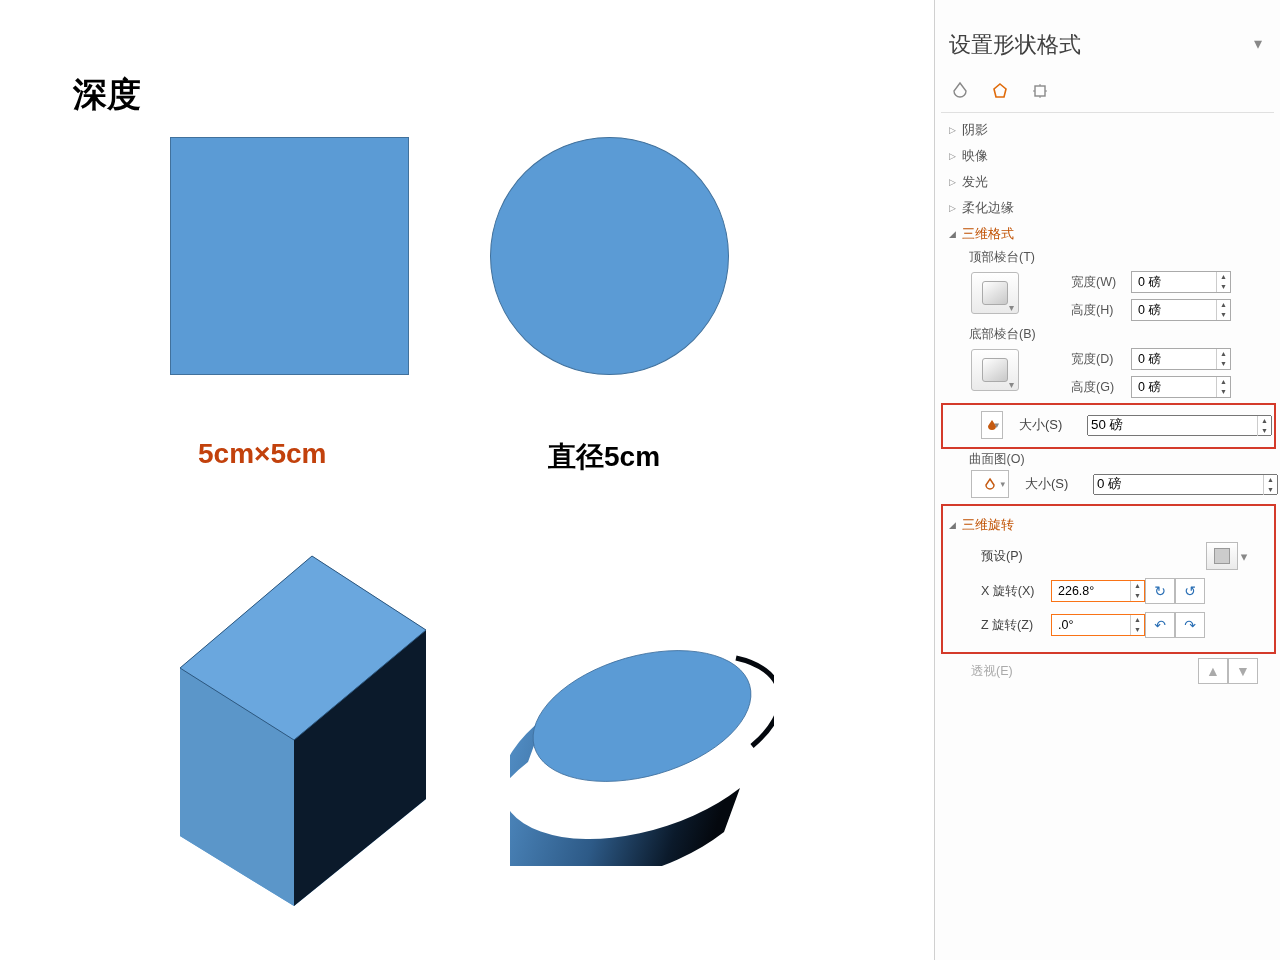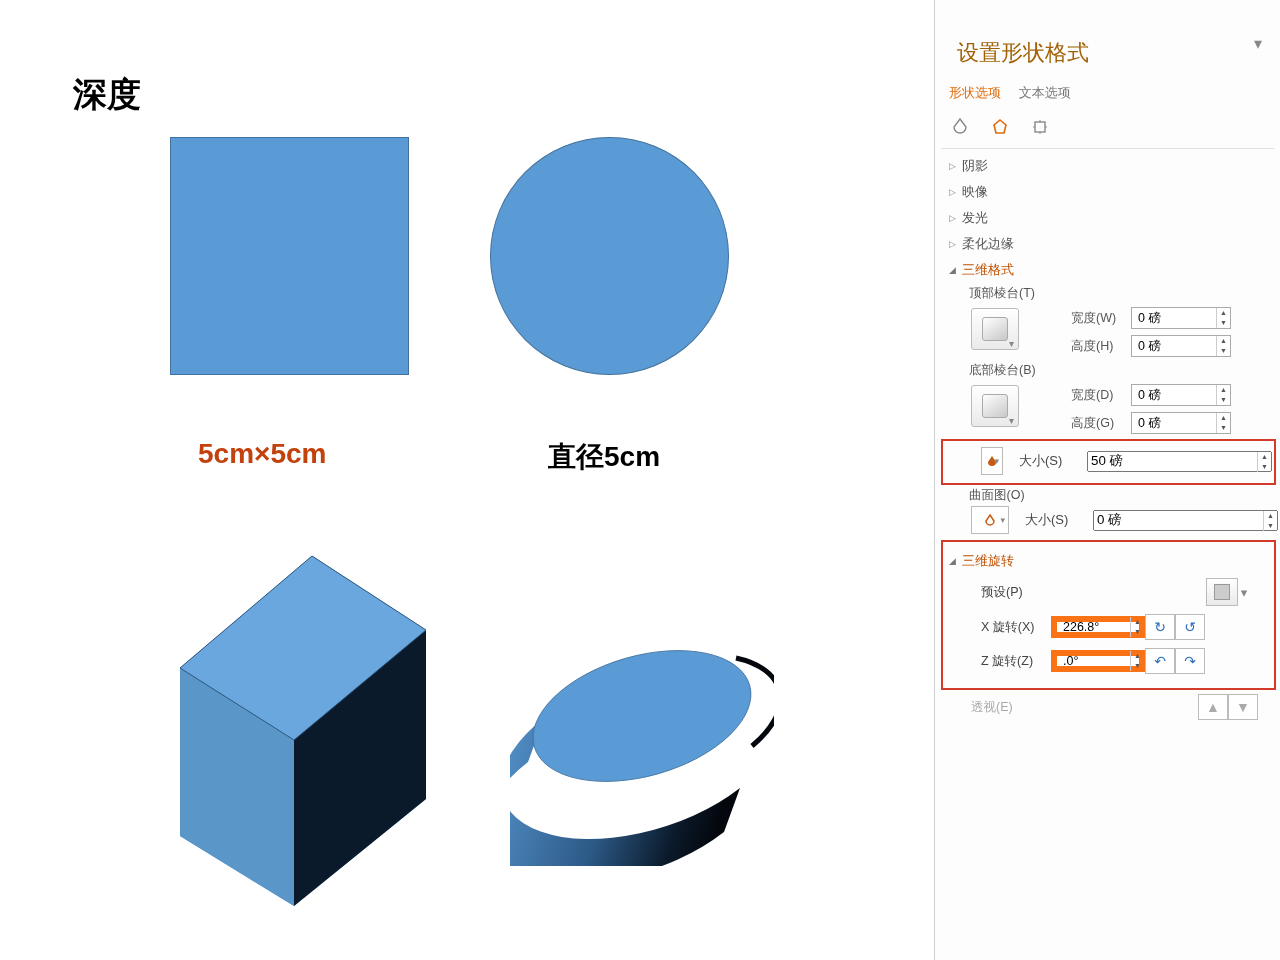--- a/index.html
+++ b/index.html
@@ -6,21 +6,21 @@
   .canvas{position:absolute;left:0;top:0;width:790px;height:960px;}
   .panel{position:absolute;right:0;top:0;width:345px;height:960px;border-left:1px solid #d0d0d0;background:#fdfdfd;font-size:13px;color:#444;}
   .shape-square{position:absolute;left:170px;top:137px;width:237px;height:236px;background:#5b9bd5;border:1.4px solid #41719c;}
   .shape-circle{position:absolute;left:490px;top:137px;width:237px;height:236px;background:#5b9bd5;border:1.4px solid #41719c;border-radius:50%;}
   .title-depth{position:absolute;left:73px;top:72px;font-size:34px;font-weight:900;color:#000;}
   .lbl-square{position:absolute;left:198px;top:438px;font-size:28px;font-weight:900;color:#c2410c;}
   .lbl-circle{position:absolute;left:548px;top:438px;font-size:28px;font-weight:900;color:#000;}
   .cube3d{position:absolute;left:170px;top:546px;width:264px;height:360px;}
   .cyl3d{position:absolute;left:510px;top:606px;width:264px;height:260px;}
   
-  .panel h1{margin:8px;padding:30px 14px 6px 14px;font-size:22px;font-weight:400;color:#a16207;}
+  .panel h1{margin:0;padding:30px 14px 6px 14px;font-size:22px;font-weight:400;color:#404040;}
   .tabs{padding:2px 14px 0 14px;font-size:13px;color:#777;}
   .tabs span{margin-right:14px;padding-bottom:4px;cursor:pointer;}
   .tabs .sel{color:#e06b0a;}
   .iconrow{display:flex;gap:18px;padding:14px 14px 10px 14px;align-items:center;}
   .ico{width:22px;height:22px;display:flex;align-items:center;justify-content:center;color:#777;}
   .ico.sel{color:#e06b0a;}
   .sec{padding:4px 14px;display:flex;align-items:center;gap:6px;color:#555;}
   .tri{font-size:9px;color:#888;}
   .sec.sel .tri{color:#777;}
   .sec.sel .t{color:#c05000;font-weight:500;}
@@ -33,21 +33,21 @@
   .row .inp{flex:0 0 100px;position:relative;}
   .row input{width:100%;height:22px;border:1px solid #aaa;padding:1px 18px 1px 6px;font-size:12.5px;box-sizing:border-box;}
   .spin{position:absolute;right:1px;top:1px;width:14px;height:20px;display:flex;flex-direction:column;}
   .spin div{flex:1;font-size:7px;line-height:9px;text-align:center;color:#555;border-left:1px solid #ccc;cursor:pointer;}
   .hl{outline:2px solid #d43a2a;outline-offset:2px;}
   .colbtn{width:36px;height:26px;border:1px solid #bbb;background:#fff;display:flex;align-items:center;justify-content:center;position:relative;font-size:14px;}
   .colbtn::after{content:"▾";position:absolute;right:3px;font-size:9px;color:#888;}
   .rotrow{display:flex;align-items:center;padding:4px 22px 4px 36px;}
   .rotrow .lab{flex:0 0 70px;font-size:12.5px;}
   .rotrow .inp{flex:0 0 94px;position:relative;}
-  .rotrow input{width:100%;height:22px;border:6px solid #f97316;padding:1px 18px 1px 6px;font-size:12.5px;box-sizing:border-box;}
+  .rotrow input{width:100%;height:22px;border:1px solid #f97316;padding:1px 18px 1px 6px;font-size:12.5px;box-sizing:border-box;}
   .btn{width:28px;height:24px;border:1px solid #bbb;background:#fff;display:flex;align-items:center;justify-content:center;color:#2a6fb5;font-size:14px;cursor:pointer;}
   .presetbtn{width:30px;height:26px;border:1px solid #bbb;background:linear-gradient(#fff,#eaeaea);display:inline-flex;align-items:center;justify-content:center;}
   .chev{position:absolute;right:18px;top:34px;font-size:16px;color:#888;cursor:pointer;}
 </style>
 </head>
 <body>
 
 <div class="canvas">
   <div class="title-depth">深度</div>
 
@@ -77,24 +77,20 @@
     <path d="M 34 112  A 110 58 -18 1 0 230 182  L 214 226  A 110 58 -18 1 1 18 156 Z" fill="url(#sideG)"></path>
     <ellipse cx="132" cy="110" rx="112" ry="60" transform="rotate(-16 132 110)" fill="#5b9bd5" stroke="#3f6f9e" stroke-width="0.8"></ellipse>
     <path d="M 226 52  A 112 60 -16 0 1 242 140" fill="none" stroke="#04080e" stroke-width="5"></path>
   </svg>
 </div>
 
 <div class="panel">
   <div class="chev">▾</div>
   <h1>设置形状格式</h1>
 
-  <div class="tabs">
-    <span class="sel">形状选项</span>
-    <span>文本选项</span>
-  </div>
 
   <div class="iconrow">
     <div class="ico">
       <svg width="20" height="20" viewBox="0 0 20 20">
           <path d="M10 2 L16 10 A6 6 0 1 1 4 10 Z" fill="none" stroke="#888" stroke-width="1.4"></path>
         </svg>
     </div>
     <div class="ico sel">
       <svg width="20" height="20" viewBox="0 0 20 20">
           <polygon points="10,3 16,8 14,16 6,16 4,8" fill="none" stroke="#e06b0a" stroke-width="1.6"></polygon>

